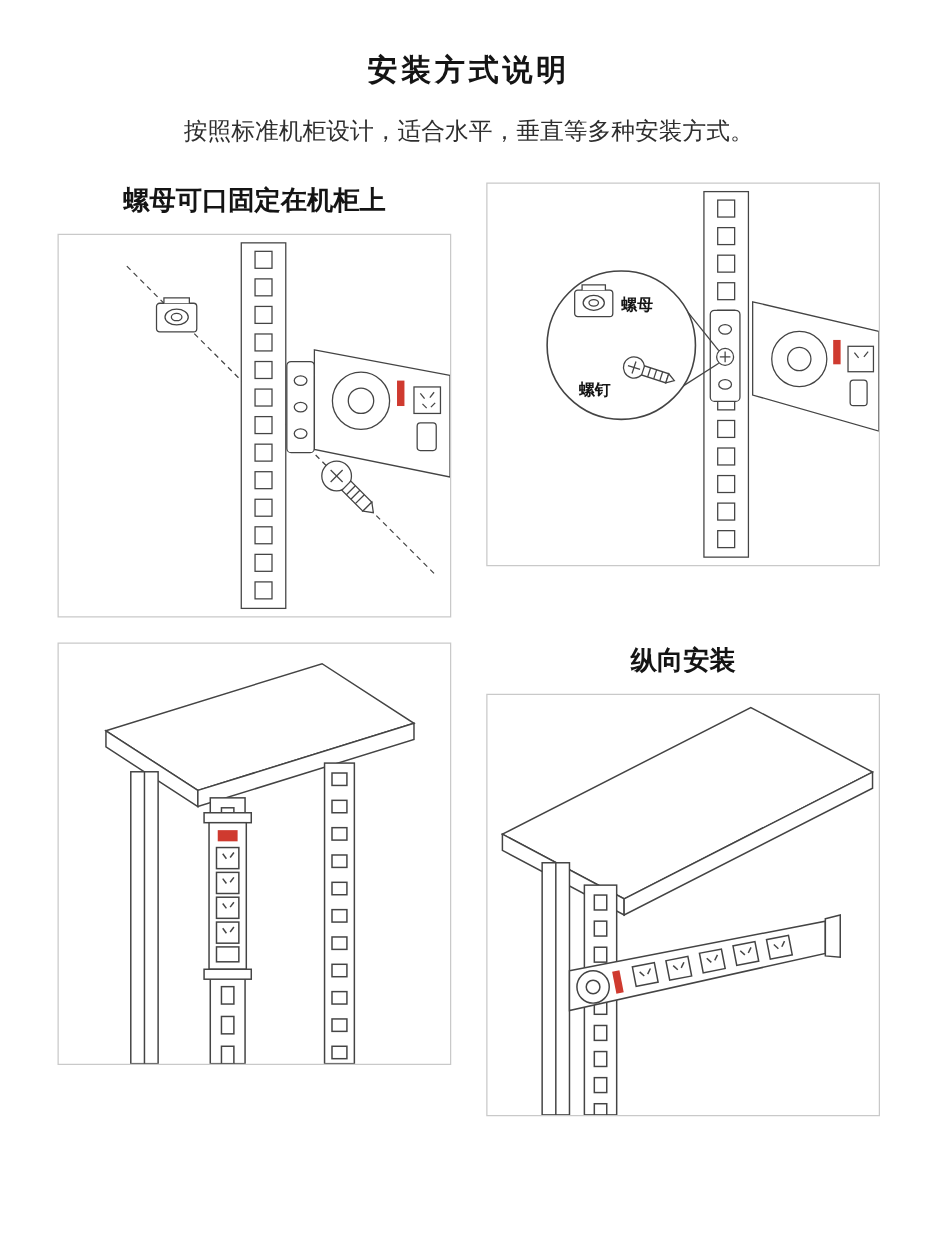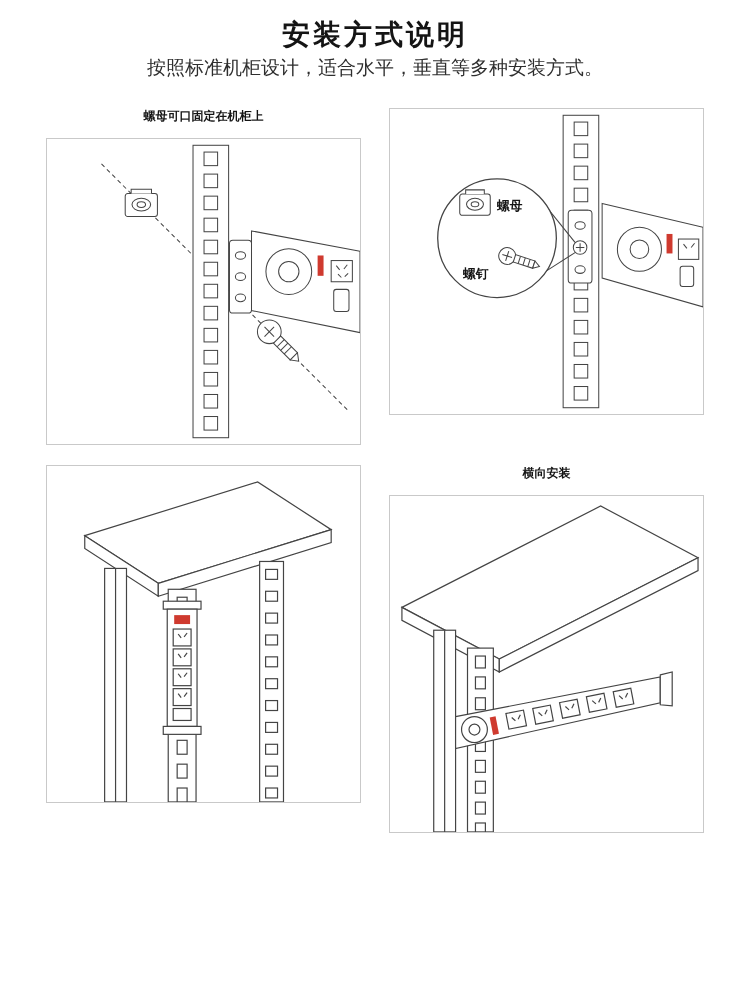--- a/index.html
+++ b/index.html
@@ -1,25 +1,25 @@
 <!DOCTYPE html>
 <html><head>
 <meta charset="utf-8">
 <style>
   * { box-sizing: border-box; }
   html,body { margin:0; padding:0; background:#fff; }
   body { font-family:"Liberation Sans","DejaVu Sans",sans-serif; color:#222; }
   .page { width:750px; height:1000px; margin:0 auto; background:#fff; overflow:hidden; position:relative; }
-  .title { text-align:center; font-size:28px; font-weight:bold; color:#141414;
-           letter-spacing:3px; margin:0; padding-top:16px; }
-  .subs { }
+  .title { text-align:center; font-size:24px; font-weight:bold; color:#141414;
+           letter-spacing:3px; margin:0; padding-top:40px; }
+  .subs { margin-top:20px; }
   .sub { text-align:center; font-size:19px; color:#2e2e2e; margin:0 0 9px; line-height:1.45; }
   .grid { display:grid; grid-template-columns:315px 315px; column-gap:28px;
           justify-content:center; margin-top:26px; row-gap:20px; }
-  .caption { text-align:center; font-size:12px; font-weight:bold; color:#141414; margin:0 0 13px; }
+  .caption { text-align:center; font-size:21px; font-weight:bold; color:#141414; margin:0 0 13px; }
   .panel { width:315px; border:1px solid #c9c9c9; background:#fff; }
   .panel-tall { height:307px;padding-left:46px; }
   .panel-short { height:338px; }
   .panel svg { display:block; width:100%; height:100%; }
   text.lbl { font-family:"Liberation Sans","DejaVu Sans",sans-serif; font-weight:bold; }
 </style>
 </head>
 <body>
 
 <div class="page">
@@ -243,21 +243,21 @@
               <rect x="220" y="280" width="12" height="10" fill="#fff"></rect>
               <rect x="220" y="302" width="12" height="10" fill="#fff"></rect>
               <rect x="220" y="324" width="12" height="10" fill="#fff"></rect>
             </g>
           </g>
         </svg>
       </div>
     </div>
 
     <div class="cell">
-      <div class="caption">横向安装</div>
+      <div class="caption">纵向安装</div>
       <div class="panel panel-short">
         <svg viewBox="0 0 315 338">
           <g stroke="#444" stroke-width="1.2" fill="none">
 
             <g>
               <polygon points="12,112 212,10 310,62 110,164" fill="#fff"></polygon>
               <polygon points="12,112 110,164 110,177 12,125" fill="#fff"></polygon>
               <polygon points="110,164 310,62 310,75 110,177" fill="#fff"></polygon>
             </g>
 

